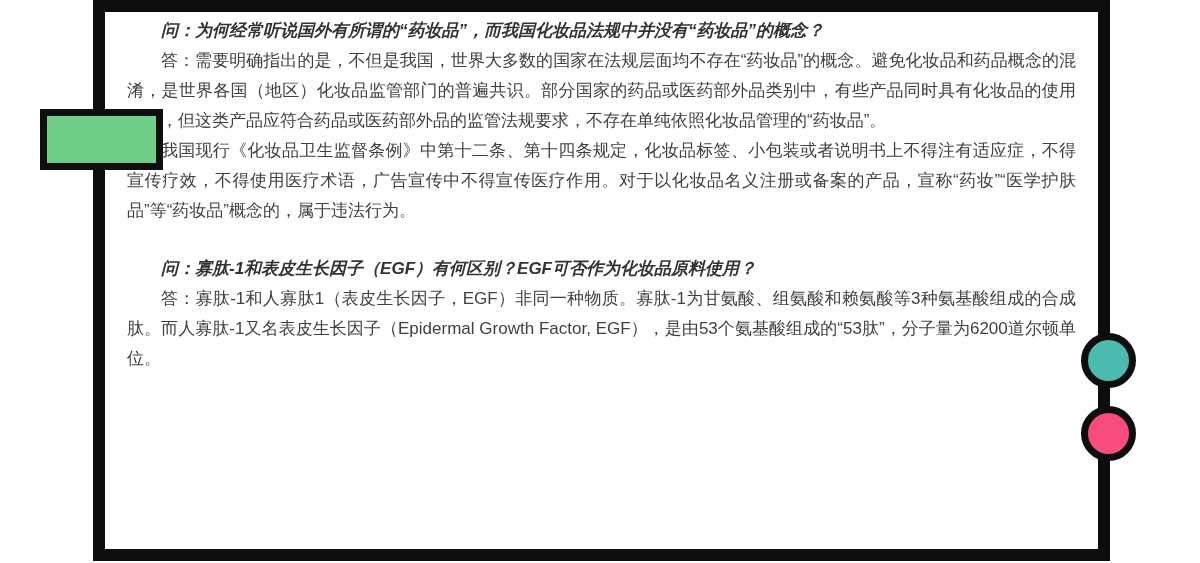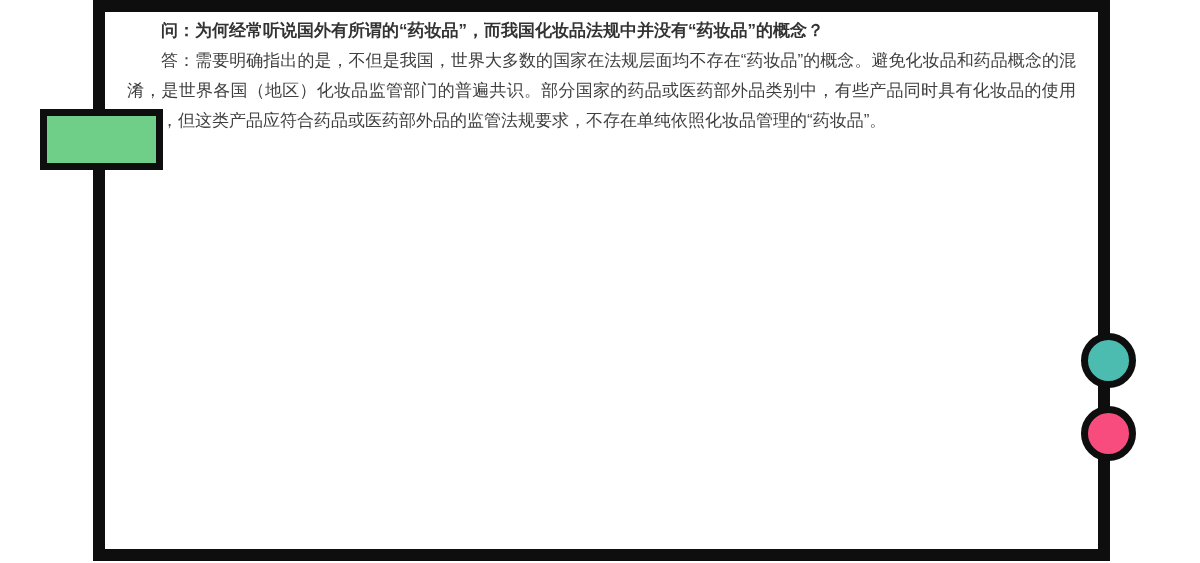--- a/index.html
+++ b/index.html
@@ -39,20 +39,21 @@
     text-align: justify;
   }
   .doc p {
     margin: 0;
     text-indent: 2em;
   }
   .doc p.q {
     font-weight: bold;
     color: #333333;
     text-align: left;
+    font-style: italic;
   }
   .doc p.q2 {
     margin-top: 28px;
   }
   .doc p.pgap {
     margin-top: 4px;
   }
   
   .green-rect {
     position: absolute;
@@ -77,21 +78,24 @@
 </style>
 </head>
 <body>
 
 <div class="canvas">
 
   <div class="frame">
     <div class="doc">
       <p class="q">问：为何经常听说国外有所谓的“药妆品”，而我国化妆品法规中并没有“药妆品”的概念？</p>
       <p class="a">答：需要明确指出的是，不但是我国，世界大多数的国家在法规层面均不存在“药妆品”的概念。避免化妆品和药品概念的混淆，是世界各国（地区）化妆品监管部门的普遍共识。部分国家的药品或医药部外品类别中，有些产品同时具有化妆品的使用目的，但这类产品应符合药品或医药部外品的监管法规要求，不存在单纯依照化妆品管理的“药妆品”。</p>
+      <p class="a">我国现行《化妆品卫生监督条例》中第十二条、第十四条规定，化妆品标签、小包装或者说明书上不得注有适应症，不得宣传疗效，不得使用医疗术语，广告宣传中不得宣传医疗作用。对于以化妆品名义注册或备案的产品，宣称“药妆”“医学护肤品”等“药妆品”概念的，属于违法行为。</p>
 
+      <p class="q q2">问：寡肽-1和表皮生长因子（EGF）有何区别？EGF可否作为化妆品原料使用？</p>
+      <p class="a">答：寡肽-1和人寡肽1（表皮生长因子，EGF）非同一种物质。寡肽-1为甘氨酸、组氨酸和赖氨酸等3种氨基酸组成的合成肽。而人寡肽-1又名表皮生长因子（Epidermal Growth Factor, EGF），是由53个氨基酸组成的“53肽”，分子量为6200道尔顿单位。</p>
     </div>
   </div>
 
   <div class="green-rect" style="background: rgb(111, 206, 136);"></div>
 
   <div class="marker-circle teal" style="background: rgb(77, 188, 176);"></div>
 
   <div class="marker-circle pink" style="background: rgb(248, 75, 126);"></div>
 
 </div>

